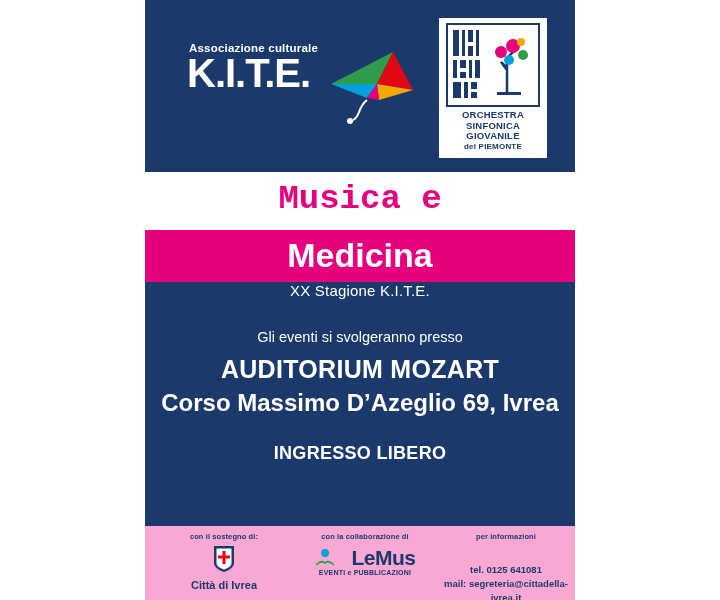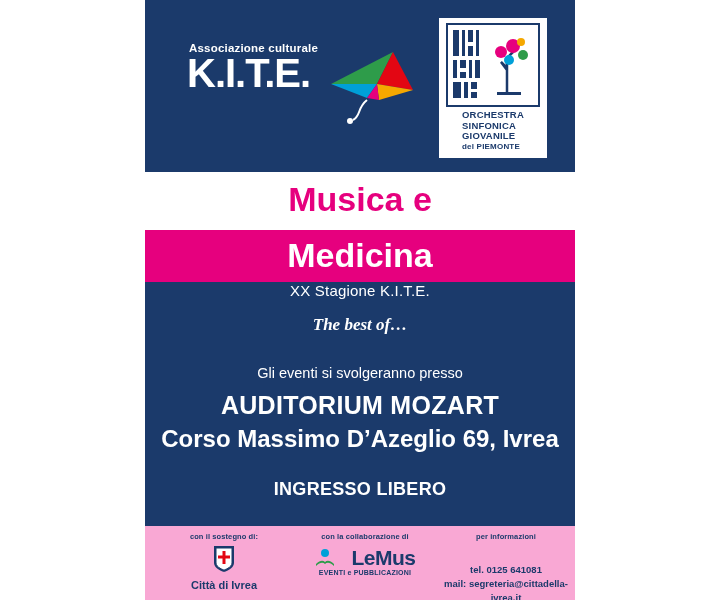--- a/index.html
+++ b/index.html
@@ -69,36 +69,37 @@
     background: #ffffff;
     display: flex;
     flex-direction: column;
     align-items: center;
   }
   .osgp-art {
     margin-top: 4px;
   }
   .osgp-text {
     margin-top: 2px;
-    text-align: left;
+    text-align: center;
     color: #1b3a6b;
     font-size: 9.5px;
     font-weight: bold;
     line-height: 10.5px;
     letter-spacing: .2px;
   }
   .osgp-text .small {
     font-size: 8px;
     font-weight: bold;
   }
   
   .white-band {
     position: relative;
     height: 58px;
     background: #ffffff;
+    font-family: Liberation Mono, monospace;
   }
   .title-line1 {
     position: absolute;
     left: 0; right: 0;
     top: 8px;
     text-align: center;
     color: #e6007e;
     font-size: 34px;
     font-weight: bold;
   }
@@ -274,21 +275,20 @@
 
     <div class="white-band">
       <div class="title-line1">Musica e</div>
     </div>
     <div class="pink-band">
       <div class="title-line2">Medicina</div>
     </div>
 
     <div class="info">
       <div class="season">XX Stagione K.I.T.E.</div>
-      <div class="bestof">The best of…</div>
       <div class="venue-intro">Gli eventi si svolgeranno presso</div>
       <div class="venue-name">AUDITORIUM MOZART</div>
       <div class="venue-addr">Corso Massimo D’Azeglio 69, Ivrea</div>
       <div class="free">INGRESSO LIBERO</div>
     </div>
 
     <div class="footer">
 
       <div class="footer-col col-a">
         <div class="foot-label">con il sostegno di:</div>

